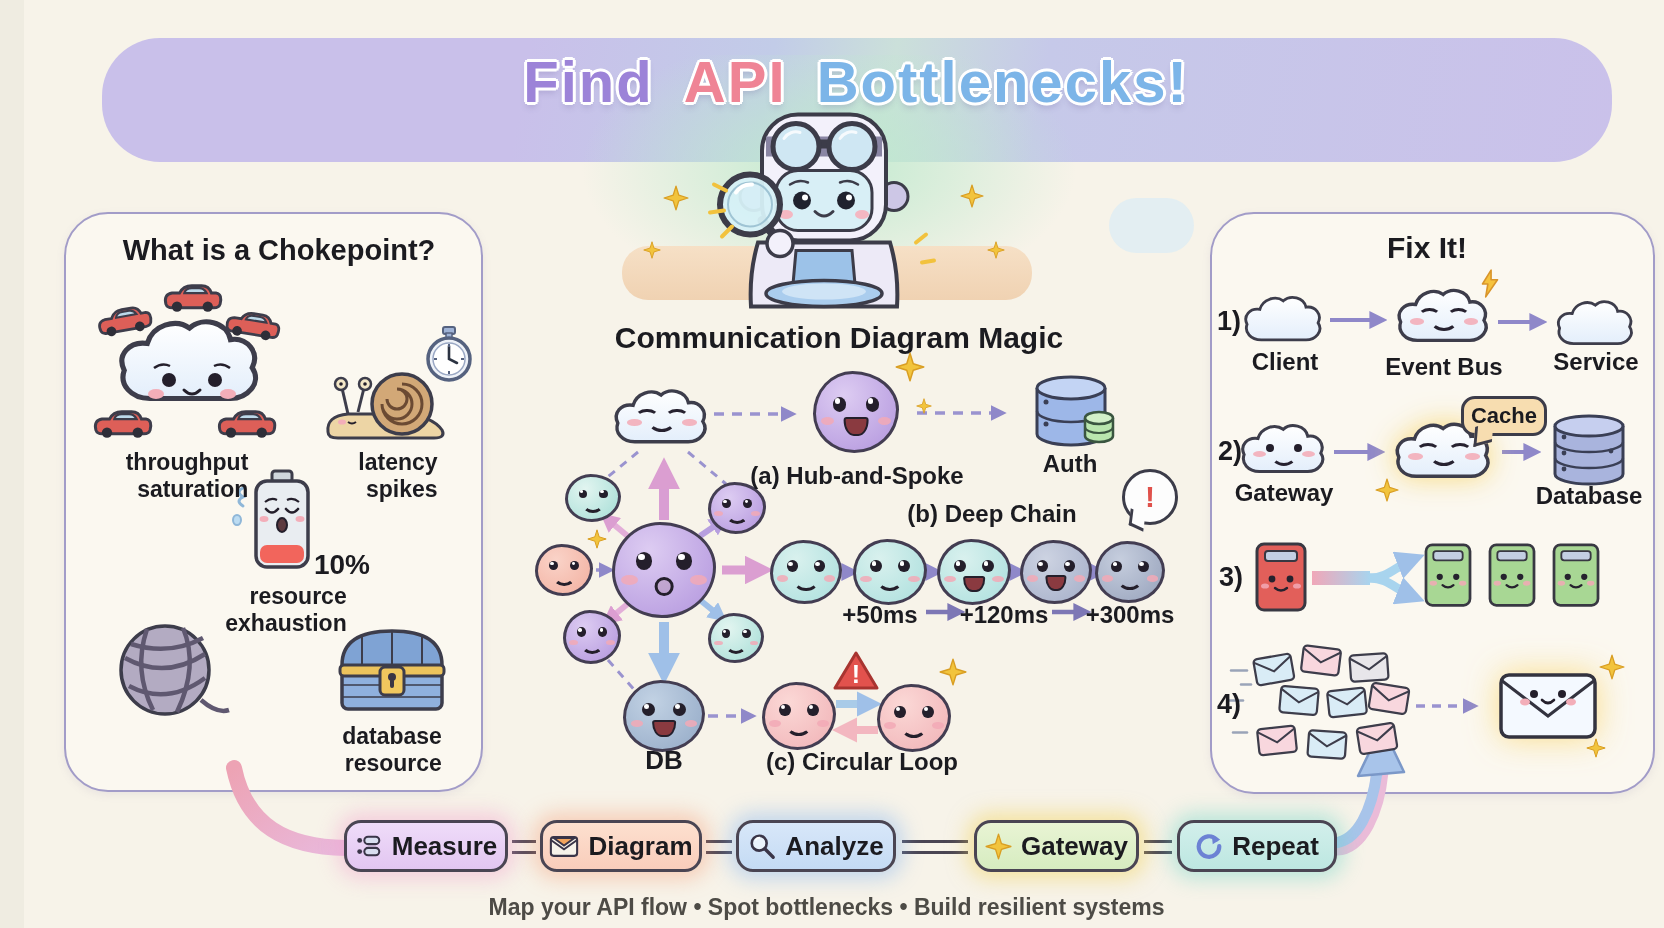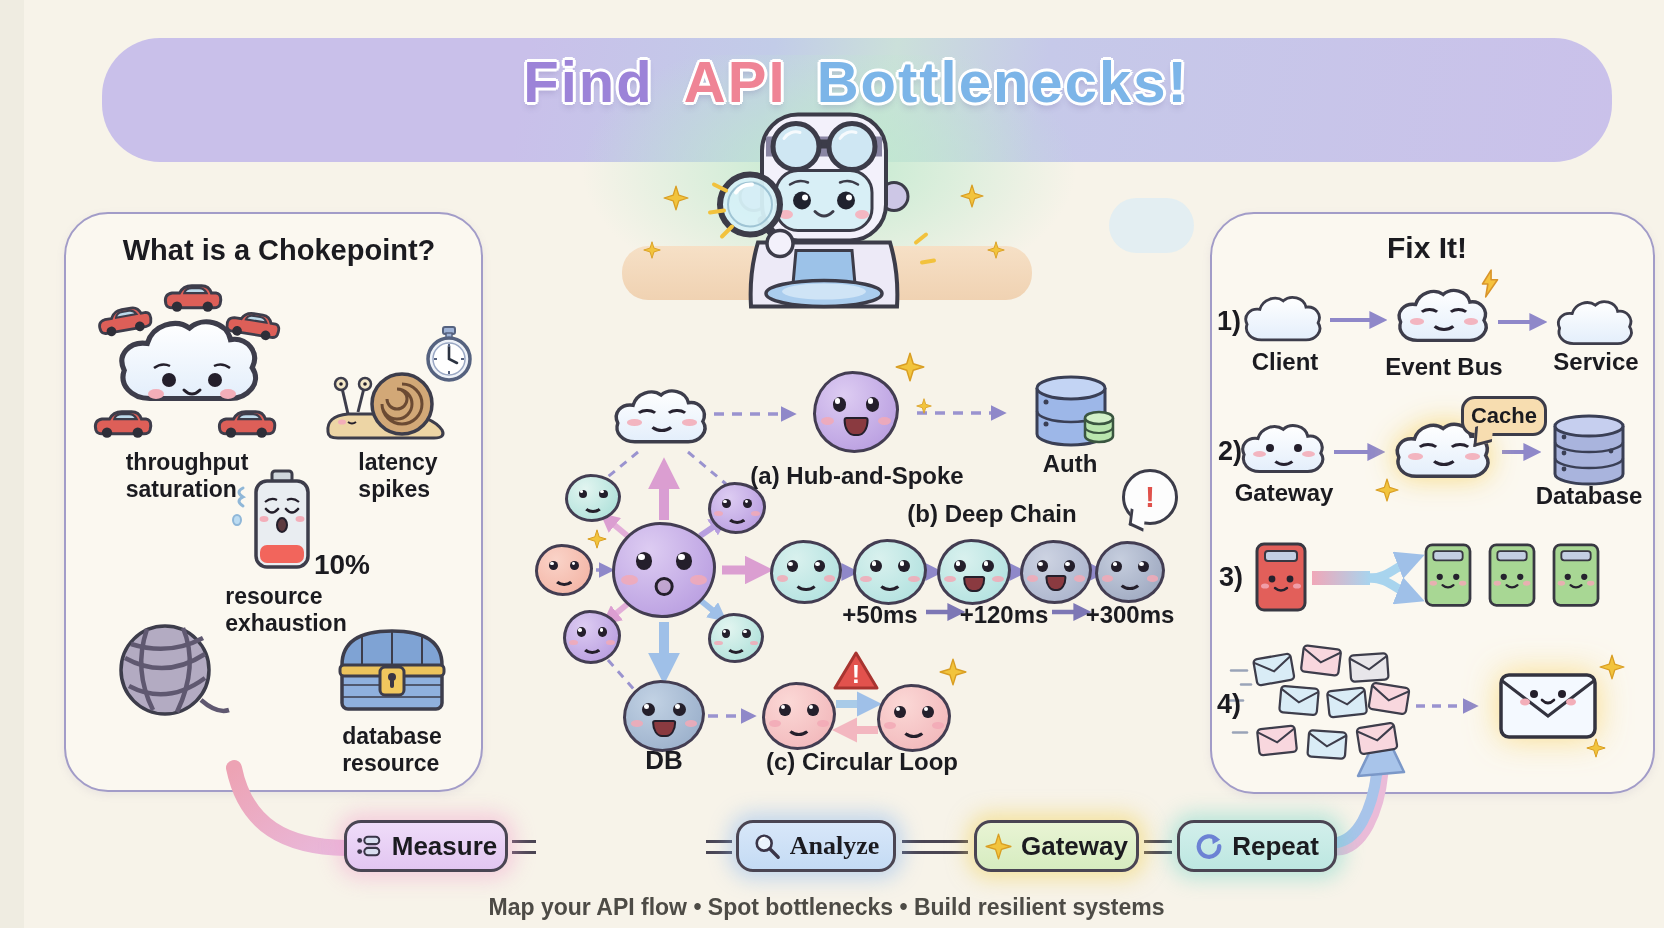--- a/index.html
+++ b/index.html
@@ -19,21 +19,21 @@
     text-shadow:-3px 0 0 #fff,3px 0 0 #fff,0 -3px 0 #fff,0 3px 0 #fff,-2px -2px 0 #fff,2px 2px 0 #fff,-2px 2px 0 #fff,2px -2px 0 #fff,0 5px 6px rgba(90,80,140,.25);}
   .t-find{color:#9c83d8}.t-api{color:#ef8495}.t-bot{color:#7cb5e8}
   .robot{z-index:4;}
   .wisp{position:absolute;left:1085px;top:198px;width:85px;height:55px;border-radius:45px;background:#dcecf4;opacity:.75;z-index:0;}
   
   .panel{position:absolute;background:#fbf8f0;border:2.5px solid #a29cc8;border-radius:44px;z-index:1;
     box-shadow:0 3px 8px rgba(120,110,160,.10);}
   .panel-title{position:absolute;transform:translate(-50%,-50%);font-size:29px;font-weight:700;white-space:nowrap;z-index:3;}
   
   .lbl{position:absolute;transform:translate(-50%,-50%);font-weight:700;font-size:23px;line-height:27px;
-       text-align:left;z-index:4;}
+       text-align:right;z-index:4;}
   .lbl span{display:block;white-space:nowrap;}
   .slbl{position:absolute;transform:translate(-50%,-50%);font-weight:700;font-size:24px;white-space:nowrap;z-index:4;}
   .rownum{position:absolute;transform:translate(-50%,-50%);font-weight:700;font-size:27px;z-index:4;}
   .ms{font-size:24px;}
   
   .blob{position:absolute;transform:translate(-50%,-50%);box-sizing:border-box;z-index:3;
     border:3px solid #433d52;border-radius:46% 54% 52% 48% / 52% 47% 53% 48%;}
   .b-purple{background:radial-gradient(circle at 35% 28%,#ddccf2,#b295dd);}
   .b-teal{background:radial-gradient(circle at 35% 28%,#e2f5f0,#a5ddd6);}
   .b-ctl{background:radial-gradient(circle at 35% 28%,#d9f1ee,#abdfdd);}
@@ -79,21 +79,21 @@
     font-weight:700;font-size:22px;}
   .cachebub::after{content:"";position:absolute;left:12%;bottom:-11px;width:16px;height:16px;background:#f7ddb0;
     border-left:3px solid #3c3c49;border-bottom:3px solid #3c3c49;transform:rotate(-15deg) skew(-20deg);}
   
   .pill{position:absolute;top:820px;height:52px;box-sizing:border-box;z-index:6;
     border:3px solid #4a4553;border-radius:17px;display:flex;align-items:center;justify-content:center;gap:9px;
     font-weight:700;font-size:26px;}
   .pill svg{flex:0 0 auto;}
   .p-measure{background:linear-gradient(#efdcf9,#e2c6f1);box-shadow:0 0 20px 7px rgba(242,160,205,.45);}
   .p-diagram{background:linear-gradient(#fde0cf,#f9cdbb);box-shadow:0 0 20px 7px rgba(246,150,110,.40);}
-  .p-analyze{background:linear-gradient(#d8e7f9,#c4dbf4);box-shadow:0 0 20px 7px rgba(130,180,240,.45);font-family:Liberation Serif, serif;}
+  .p-analyze{background:linear-gradient(#d8e7f9,#c4dbf4);box-shadow:0 0 20px 7px rgba(130,180,240,.45);}
   .p-modify{background:linear-gradient(#e9f4d4,#d6ecc0);box-shadow:0 0 20px 7px rgba(242,212,90,.50);}
   .p-repeat{background:linear-gradient(#d2efeb,#bde7e1);box-shadow:0 0 20px 7px rgba(110,212,200,.45);}
   .conn{position:absolute;top:840px;height:8px;border-top:3px solid #4a4553;border-bottom:3px solid #4a4553;z-index:5;}
   .footer{position:absolute;left:0;top:894px;width:1605px;text-align:center;font-weight:700;
     font-size:23px;color:#4d4b46;z-index:4;}
   .ovl{position:absolute;left:0;top:0;width:1664px;height:928px;z-index:2;pointer-events:none;}
   .ill{z-index:3;}
   .ill svg{display:block;width:100%;height:100%;overflow:visible;}
   .spark{z-index:5;}
 </style>
@@ -385,20 +385,21 @@
       <rect x="48" y="44" width="24" height="28" rx="5" fill="#f0c75e" stroke="#3d3d4b" stroke-width="3"></rect>
       <circle cx="60" cy="54" r="4" fill="#3a3544"></circle>
         <rect x="58" y="56" width="4" height="9" rx="2" fill="#3a3544"></rect>
     </svg>
   </div>
   <div class="lbl" style="left:368px;top:750px;">
     <span>database</span>
     <span>resource</span>
   </div>
 
+  <div class="panel-title" style="left:815px;top:338px;font-size:30px;">Communication Diagram Magic</div>
 
   <div class="cloudbox" style="left:638px;top:418px;width:102px;height:66px;">
     <svg viewBox="0 0 120 76">
         <use href="#cl" fill="url(#cg)" stroke="#3d3d4b" stroke-width="4"></use>
       </svg>
     <i class="cel"></i>
       <i class="cer"></i>
     <i class="cbl"></i>
       <i class="cbr"></i>
     <i class="cm"></i>
@@ -709,20 +710,28 @@
   <div class="pill p-measure" style="left:320px;width:164px;">
     <svg viewBox="0 0 30 30" width="28" height="28">
       <circle cx="5" cy="9" r="2.6" fill="#3a3548"></circle>
       <rect x="10" y="5" width="16" height="8" rx="4" fill="#d9def0" stroke="#3a3548" stroke-width="2.2"></rect>
       <circle cx="5" cy="21" r="2.6" fill="#3a3548"></circle>
       <rect x="10" y="17" width="16" height="8" rx="4" fill="#d9def0" stroke="#3a3548" stroke-width="2.2"></rect>
     </svg>
     <span>Measure</span>
   </div>
   <div class="conn" style="left:488px;width:24px;"></div>
+  <div class="pill p-diagram" style="left:516px;width:162px;">
+    <svg viewBox="0 0 32 26" width="30" height="25">
+      <rect x="2" y="3" width="28" height="20" rx="3" fill="#f7f3ea" stroke="#3a3548" stroke-width="2.2"></rect>
+      <path d="M5,4 L16,12 L27,4 Z" fill="#f2a45c" stroke="#3a3548" stroke-width="2"></path>
+      <path d="M2,6 L16,16 L30,6" fill="none" stroke="#3a3548" stroke-width="2"></path>
+    </svg>
+    <span>Diagram</span>
+  </div>
   <div class="conn" style="left:682px;width:26px;"></div>
   <div class="pill p-analyze" style="left:712px;width:160px;">
     <svg viewBox="0 0 30 30" width="28" height="28">
       <circle cx="12" cy="12" r="8" fill="#eaf3fc" stroke="#3a3548" stroke-width="2.8"></circle>
       <path d="M18,18 L27,27" stroke="#3a3548" stroke-width="3.6" stroke-linecap="round"></path>
       <path d="M8,9 a5,5 0 0 1 5,-3" stroke="#fff" stroke-width="2" fill="none"></path>
     </svg>
     <span>Analyze</span>
   </div>
   <div class="conn" style="left:878px;width:66px;"></div>

